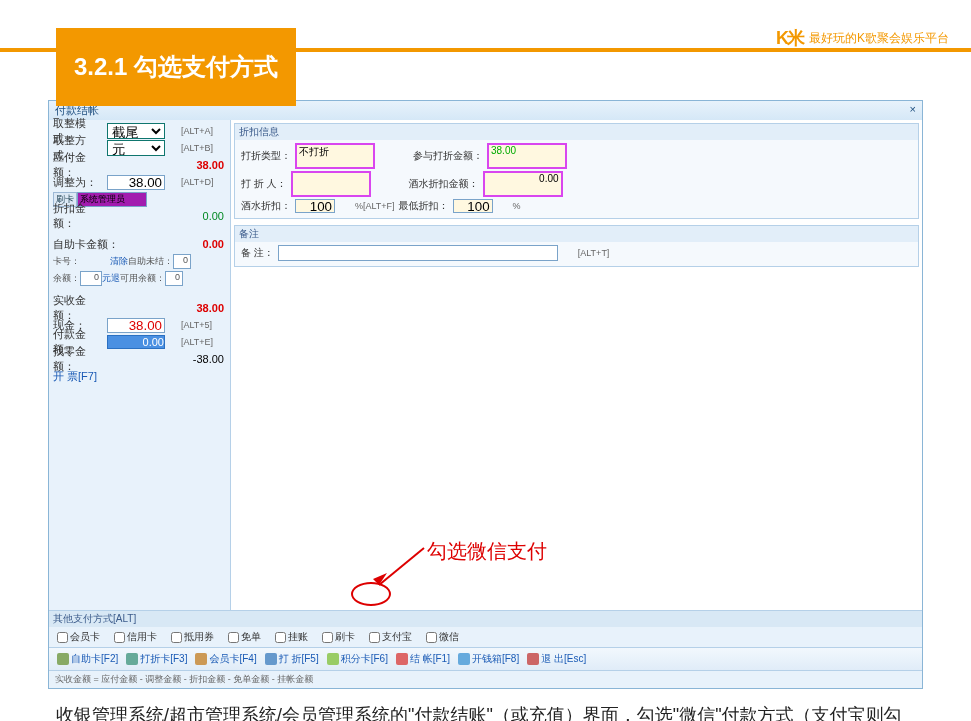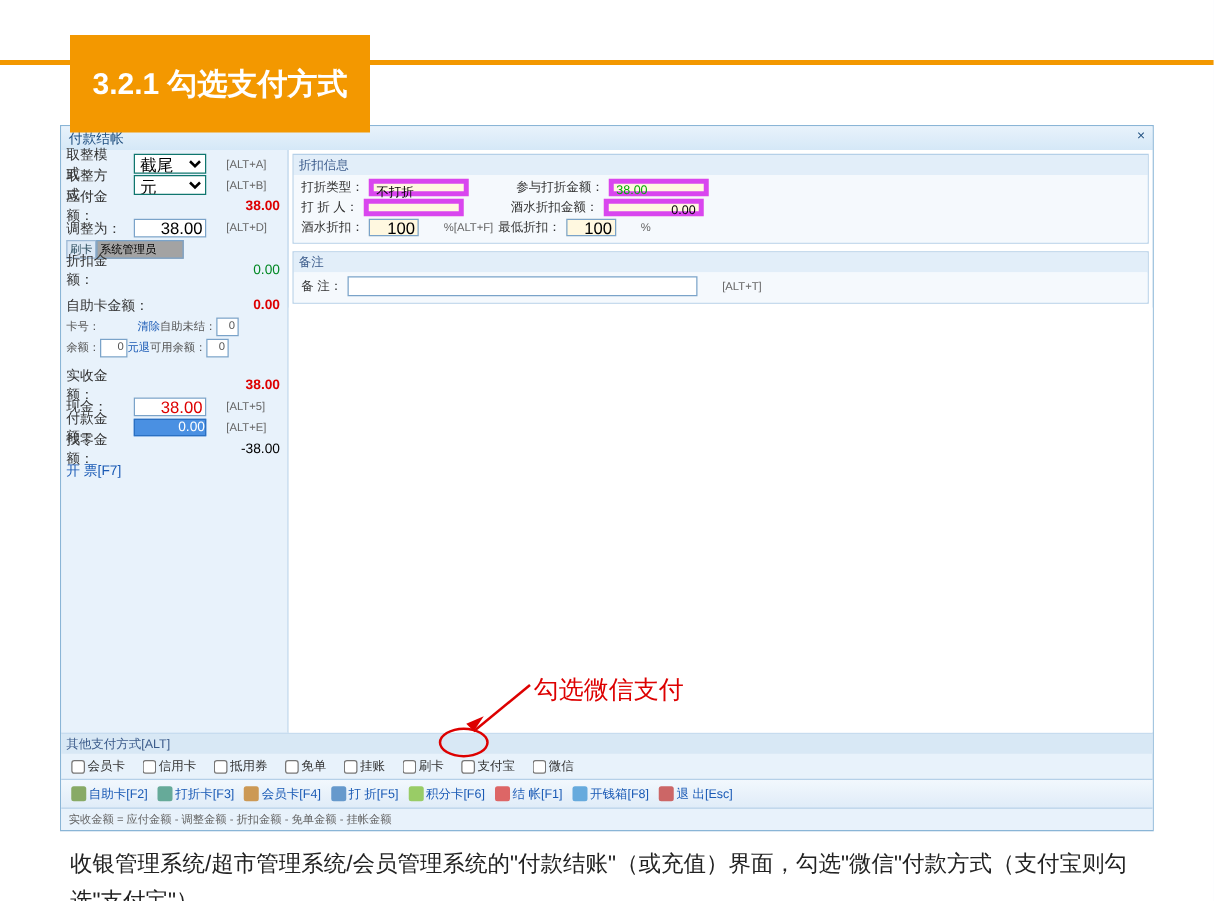--- a/index.html
+++ b/index.html
@@ -27,21 +27,21 @@
 .tiny { font-size: 9px; color: #555; }
 .inp { border: 1px solid #7aa3c9; background: #fff; height: 15px; padding: 0 2px; }
 .inp-blue { background: #4a90e2; color: #fff; border: 1px solid #2a70c2; }
 .sel { border: 1px solid #0f766e; background: #fff; height: 16px; }
 .small-btn { font-size: 9px; background: #dce8f5; border: 1px solid #9cb8d5; padding: 0 2px; color: #245; }
 .section-box { border: 1px solid #b5d0e8; margin: 3px; }
 .section-title { background: #e2eef9; color: #3a5a8a; font-size: 10px; padding: 1px 4px; }
 .section-body { padding: 3px 6px; background: #f5f9fd; }
 .discount-row { display: flex; align-items: center; gap: 4px; margin-bottom: 2px; font-size: 10px; }
 .discount-row label { color: #333; }
-.discount-row .dinp { border: 4px solid #d946ef; background: #fff8e0; height: 14px; width: 80px; padding: 0 2px; }
+.discount-row .dinp { border: 2px solid #d946ef; background: #fff8e0; height: 26px; width: 80px; padding: 0 2px; }
 .discount-row .dval { border: 1px solid #7aa3c9; background: #fff8e0; height: 14px; width: 40px; text-align: right; padding: 0 2px; }
 .hint { font-size: 9px; color: #666; margin-left: 16px; }
 .big-white { flex: 1; background: #fff; min-height: 340px; }
 .bottom-section { border-top: 1px solid #b5d0e8; background: #e8f2fb; }
 .pay-methods { padding: 3px 8px; display: flex; gap: 14px; align-items: center; }
 .pay-methods label { display: flex; align-items: center; gap: 2px; color: #333; font-size: 10px; }
 .pay-methods input[type=checkbox] { width: 11px; height: 11px; }
 .toolbar { border-top: 1px solid #b5d0e8; background: linear-gradient(#f2f8fd,#e0ecf8); padding: 4px 8px; display: flex; gap: 8px; align-items: center; font-size: 10px; }
 .tool-btn { display: flex; align-items: center; gap: 2px; color: #1a5ab5; cursor: pointer; }
 .tool-btn .ico { width: 12px; height: 12px; display: inline-block; background: #6a9; border-radius: 2px; }
@@ -51,20 +51,24 @@
 .red-circle { position: absolute; border: 2px solid #d00; border-radius: 50%; width: 40px; height: 24px; z-index: 9; }
 .footer-text { margin: 12px 56px 20px 56px; font-size: 18px; line-height: 1.6; color: #222; }
 .memo-inp { border: 1px solid #7aa3c9; background: #fff; height: 16px; width: 280px; }
 </style>
 </head>
 <body>
 
 <div class="page-header">
   <div class="orange-line"></div>
   <div class="title-banner">3.2.1 勾选支付方式</div>
+  <div class="brand">
+    <span class="brand-logo">K米</span>
+    <span class="brand-text">最好玩的K歌聚会娱乐平台</span>
+  </div>
 </div>
 
 <div class="app-window">
   <div class="win-title">
     <span>付款结帐</span>
     <span class="win-close">×</span>
   </div>
 
   <div class="main-area">
     <div class="left-panel">
@@ -82,21 +86,21 @@
         <label>应付金额：</label>
         <span class="val red">38.00</span>
       </div>
       <div class="form-row">
         <label>调整为：</label>
         <input class="inp" style="width: 58px; text-align: right;" value="38.00">
         <span class="hint">[ALT+D]</span>
       </div>
       <div class="form-row">
         <span class="small-btn">刷卡</span>
-        <span class="inp" style="width:70px;background:#a3a3a3;font-size:9px">系统管理员</span>
+        <span class="inp" style="width:70px;background:#a21caf;font-size:9px">系统管理员</span>
       </div>
       <div class="form-row">
         <label>折扣金额：</label>
         <span class="val" style="color:#082">0.00</span>
       </div>
       <div style="height:10px"></div>
       <div class="form-row">
         <label style="width:66px">自助卡金额：</label>
         <span class="val red">0.00</span>
       </div>

